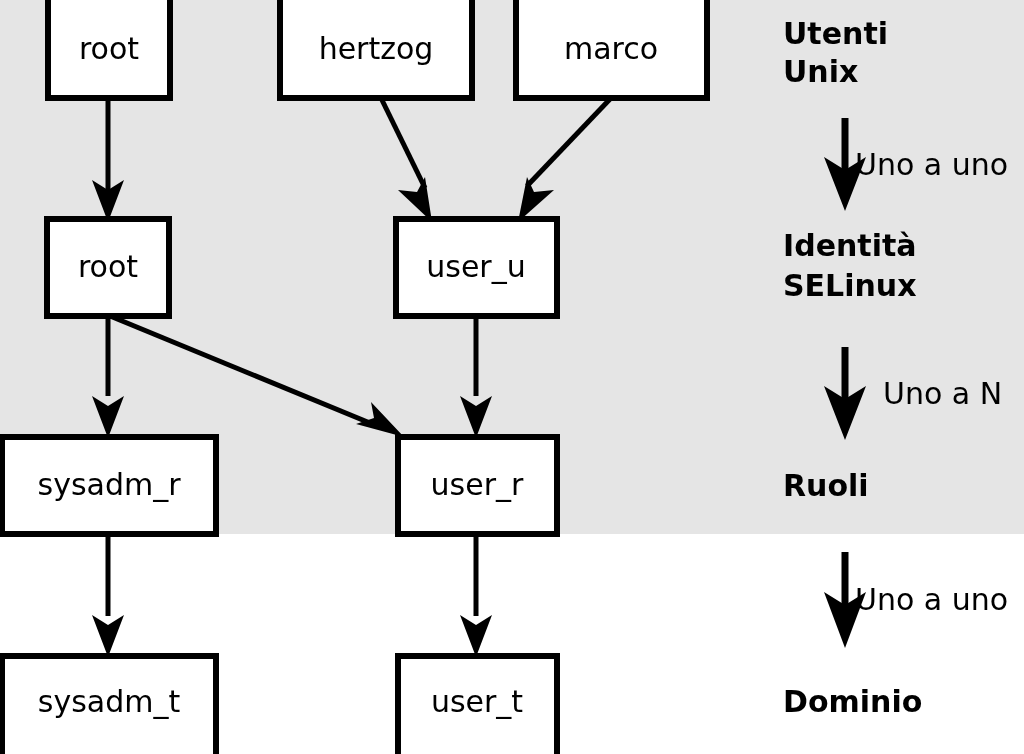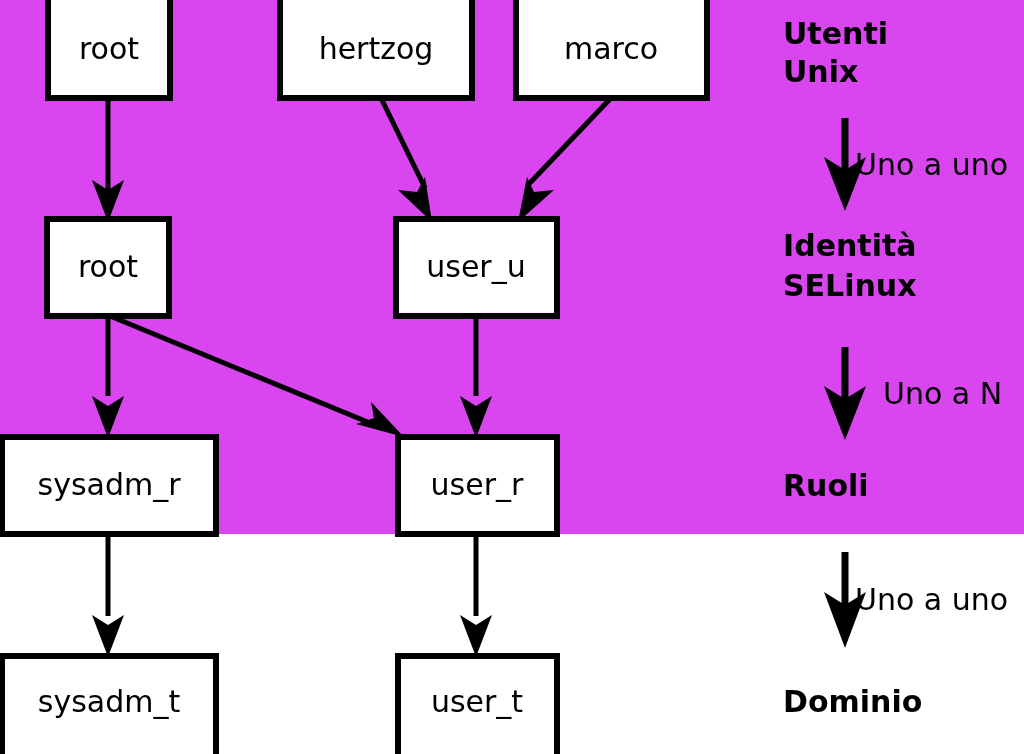--- a/index.html
+++ b/index.html
@@ -11,21 +11,21 @@
   body {
     width: 1024px;
     height: 754px;
     overflow: hidden;
     font-family: "DejaVu Sans", "Liberation Sans", sans-serif;
   }
   #stage {
     position: relative;
     width: 1024px;
     height: 534px;
-    background: #d946ef;
+    background: #e5e5e5;
   }
   #diagram-svg {
     position: absolute;
     left: 0;
     top: 0;
     width: 1024px;
     height: 754px;
   }
   .node-label {
     font-family: "DejaVu Sans", "Liberation Sans", sans-serif;

